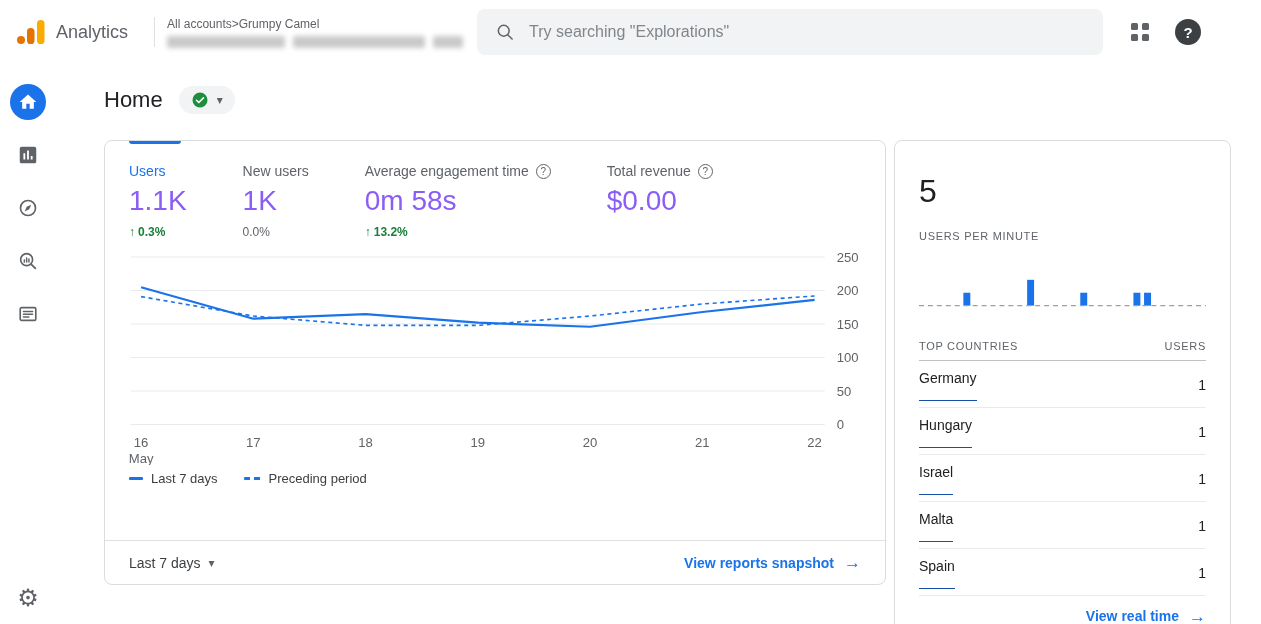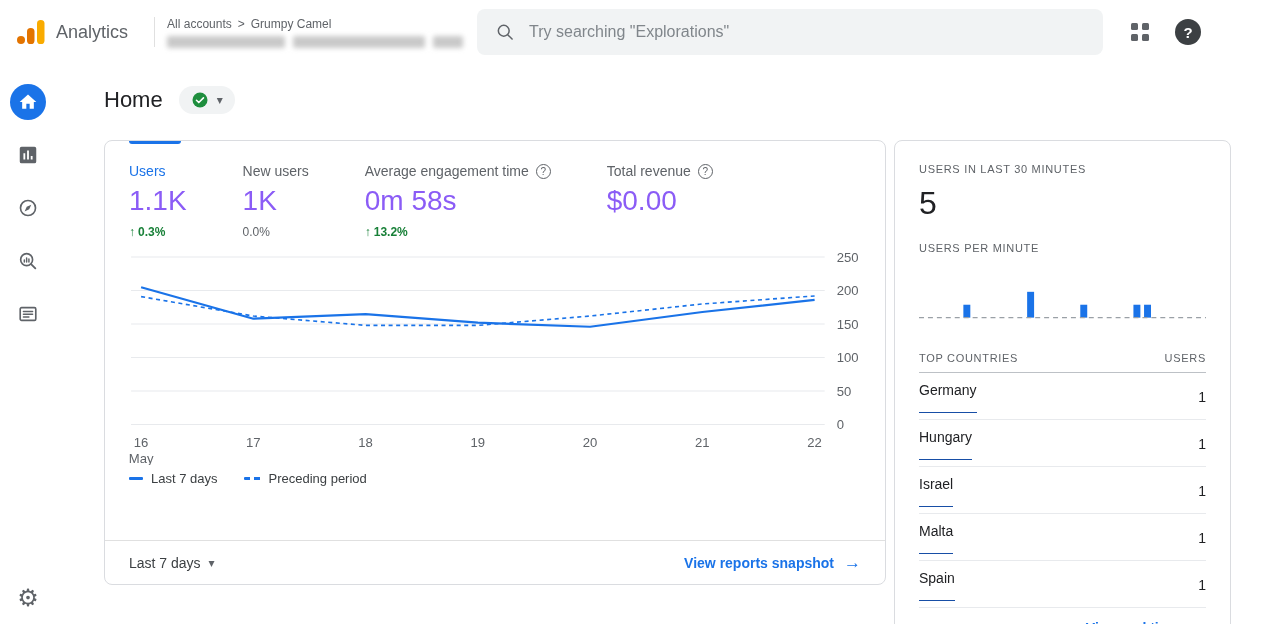--- a/index.html
+++ b/index.html
@@ -5,21 +5,21 @@
   *{box-sizing:border-box;margin:0;padding:0}
   html,body{width:1261px;height:624px}
   body{font-family:"Liberation Sans",sans-serif;color:#202124;background:#fff;overflow:hidden}
 
   
   .topbar{height:64px;display:flex;align-items:center;padding:0 20px 0 16px}
   .brand{display:flex;align-items:center;gap:10px;cursor:pointer}
   .brand-name{font-size:18px;color:#5f6368}
   .topbar-divider{width:1px;height:30px;background:#e0e0e0;margin-left:26px}
   .crumbwrap{margin-left:12px;width:300px}
-  .breadcrumb{font-size:12px;color:#5f6368;display:flex;gap:6px;align-items:center}
+  .breadcrumb{font-size:12px;color:#5f6368;display:flex;align-items:center}
   .crumb{cursor:pointer}
   .redacted{display:flex;gap:8px;margin-top:5px;filter:blur(2.5px)}
   .redacted i{display:block;height:12px;background:#c9c9c9;border-radius:2px}
   .search{flex:1;max-width:626px;height:46px;background:#f1f3f4;border-radius:8px;display:flex;align-items:center;gap:14px;padding:0 18px;margin-left:10px;cursor:text}
   .search input{flex:1;border:0;background:transparent;outline:none;font-size:16px;color:#202124;font-family:inherit}
   .search input::placeholder{color:#80868b}
   .topbar-actions{display:flex;align-items:center;gap:26px;margin-left:28px;margin-right:6px}
   .grid-icon{display:grid;grid-template-columns:7px 7px;grid-gap:4px;cursor:pointer}
   .grid-icon i{width:7px;height:7px;background:#5f6368;border-radius:1.5px}
   .help-btn{width:26px;height:26px;border-radius:50%;background:#3c4043;color:#fff;display:flex;align-items:center;justify-content:center;font-size:15px;font-weight:bold;cursor:pointer}
@@ -245,21 +245,20 @@
             <span class="caret">▾</span>
           </div>
           <div class="blue-link">
             <span>View reports snapshot</span>
             <span class="arrow">→</span>
           </div>
         </div>
       </section>
 
       <aside class="realtime-card">
-        <div class="rt-caps">USERS IN LAST 30 MINUTES</div>
         <div class="rt-value">5</div>
         <div class="rt-caps">USERS PER MINUTE</div>
         <svg class="rt-bars" viewBox="0 0 289 58">
             <rect x="44.66666666666667" y="39" width="7" height="13" fill="#1a73e8"></rect>
             <rect x="108.88888888888889" y="26" width="7" height="26" fill="#1a73e8"></rect>
             <rect x="162.40740740740742" y="39" width="7" height="13" fill="#1a73e8"></rect>
             <rect x="215.92592592592592" y="39" width="7" height="13" fill="#1a73e8"></rect>
             <rect x="226.62962962962965" y="39" width="7" height="13" fill="#1a73e8"></rect>
             <line x1="0" y1="52" x2="289" y2="52" stroke="#9aa0a6" stroke-width="1.4" stroke-dasharray="5 4"></line>
           </svg>

